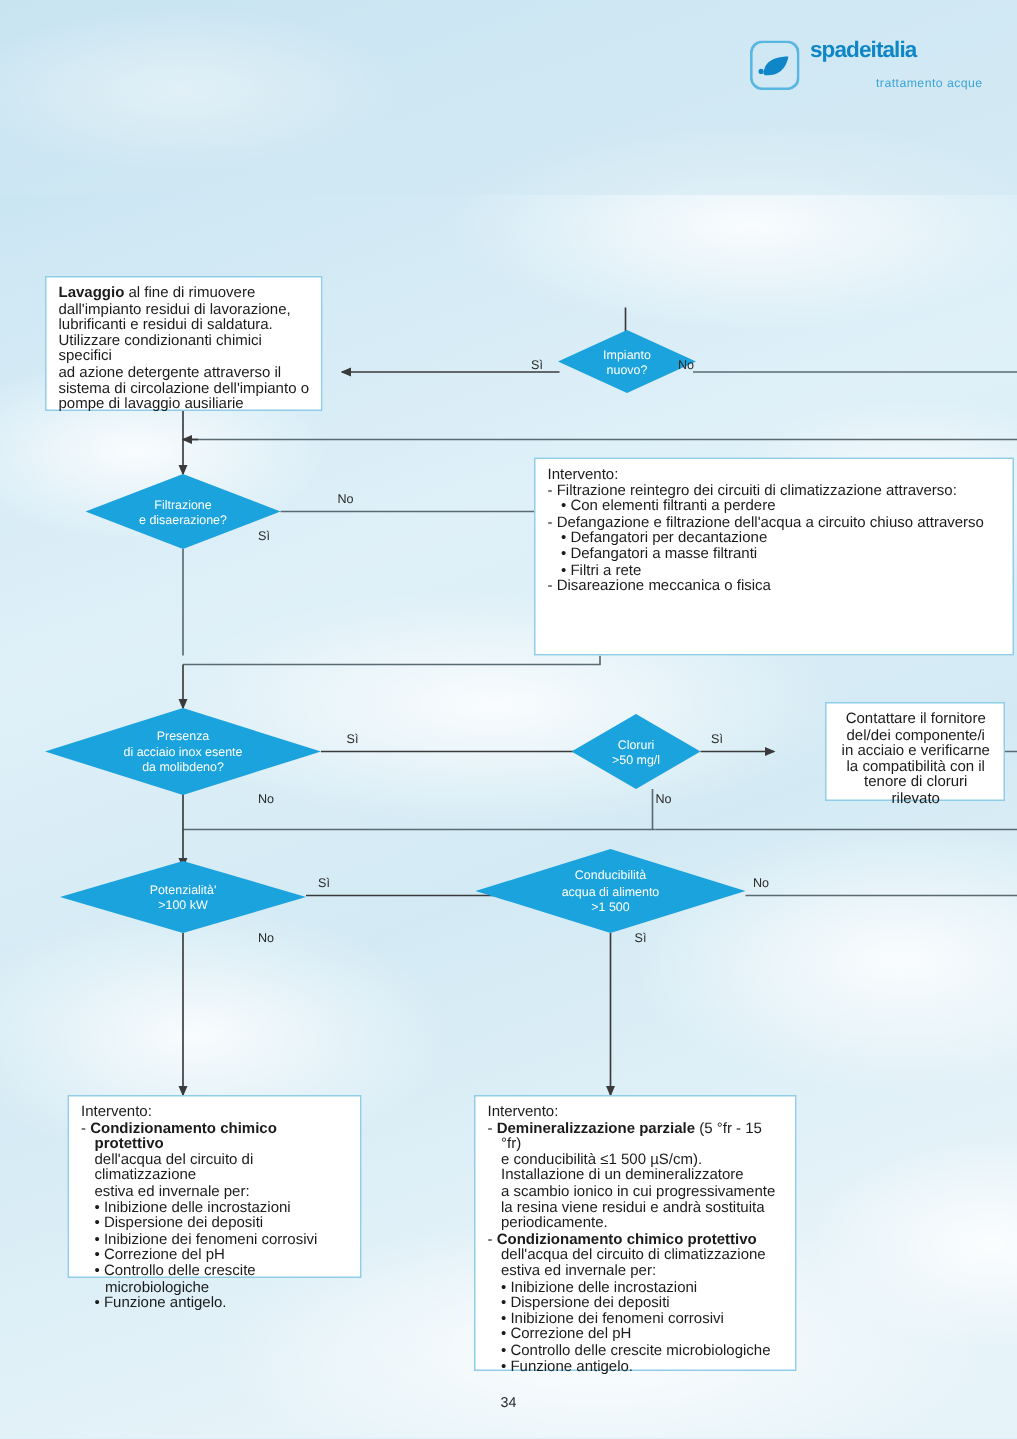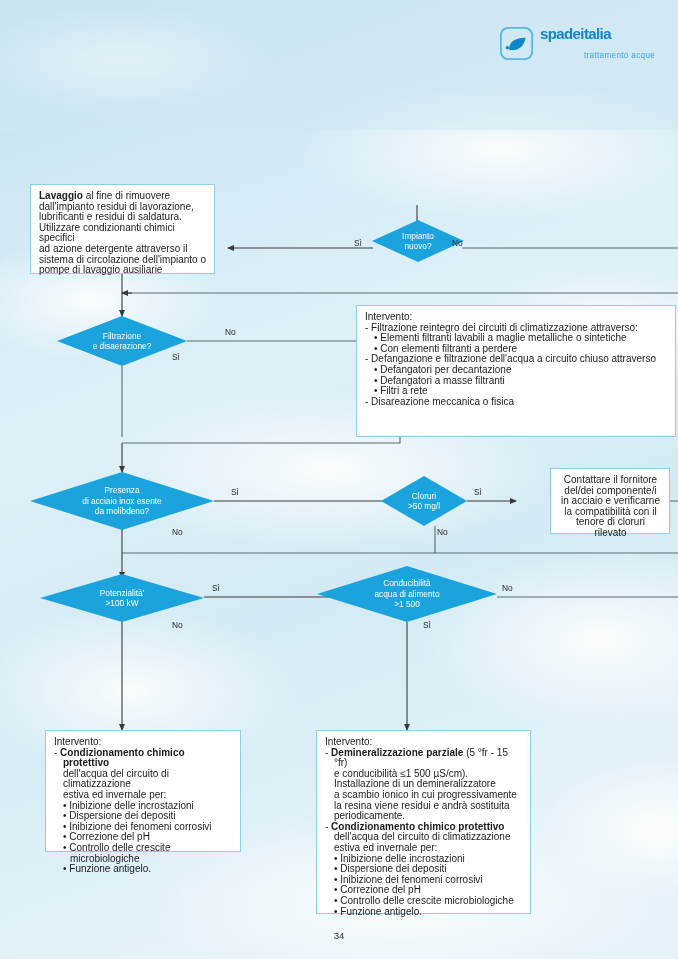--- a/index.html
+++ b/index.html
@@ -158,21 +158,20 @@
   <svg viewBox="0 0 130 50" preserveAspectRatio="none">
     <polygon points="65,0 130,25 65,50 0,25" fill="#1ba3dd"></polygon>
   </svg>
   <span class="dlabel">Filtrazione
 e disaerazione?</span>
 </div>
 
 <div class="node tbox" style="left:356px;top:305px;width:320px;height:132px;z-index:6;">
   <div>Intervento:</div>
   <div class="hang">- <span>Filtrazione reintegro dei circuiti di climatizzazione attraverso:</span></div>
-  <div class="bullet">• <span>Elementi filtranti lavabili a maglie metalliche o sintetiche</span></div>
   <div class="bullet">• <span>Con elementi filtranti a perdere</span></div>
   <div class="hang">- <span>Defangazione e filtrazione dell'acqua a circuito chiuso attraverso</span></div>
   <div class="bullet">• <span>Defangatori per decantazione</span></div>
   <div class="bullet">• <span>Defangatori a masse filtranti</span></div>
   <div class="bullet">• <span>Filtri a rete</span></div>
   <div class="hang">- <span>Disareazione meccanica o fisica</span></div>
 </div>
 
 <div class="node diamond" style="left:30px;top:472px;width:184px;height:58px;z-index:6;">
   <svg viewBox="0 0 184 58" preserveAspectRatio="none">

